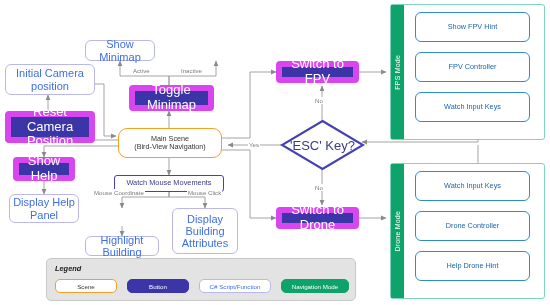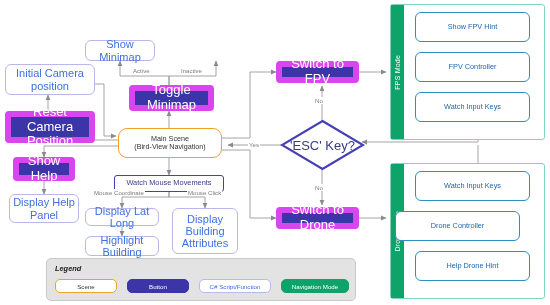--- a/index.html
+++ b/index.html
@@ -235,21 +235,20 @@
 
   <div class="node n-button" style="left:129px; top:85px; width:85px; height:26px;">Toggle Minimap</div>
 
   <div class="node n-scene" style="left:118px; top:128px; width:104px; height:30px; flex-direction:column;">
     <span>Main Scene</span>
     <span>(Bird-View Navigation)</span>
   </div>
 
   <div class="node n-watch" style="left:114px; top:175px; width:110px; height:17px;">Watch Mouse Movements</div>
 
-  <div class="node n-script" style="left:85px;  top:208px; width:74px; height:18px;">Display Lat Long</div>
 
   <div class="node n-script" style="left:85px;  top:236px; width:74px; height:20px;">Highlight Building</div>
 
   <div class="node n-script" style="left:172px; top:208px; width:66px; height:46px;">Display Building Attributes</div>
 
   <div class="node n-button" style="left:276px; top:61px;  width:83px; height:22px;">Switch to FPV</div>
 
   <div class="node n-button" style="left:276px; top:207px; width:83px; height:22px;">Switch to Drone</div>
 
   <div class="diamond" style="left:280px; top:119px; width:85px; height:52px;">
@@ -265,21 +264,21 @@
   </div>
   <div class="node n-inner" style="left:415px; top:12px; width:115px; height:30px;text-align:right;">Show FPV Hint</div>
   <div class="node n-inner" style="left:415px; top:52px; width:115px; height:30px;">FPV Controller</div>
   <div class="node n-inner" style="left:415px; top:92px; width:115px; height:30px;">Watch Input Keys</div>
 
   <div class="mode-panel" style="left:390px; top:163px; width:155px; height:136px;"></div>
   <div class="mode-strip" style="left:391px; top:164px; width:13px; height:134px;">
     <span>Drone Mode</span>
   </div>
   <div class="node n-inner" style="left:415px; top:171px; width:115px; height:30px;">Watch Input Keys</div>
-  <div class="node n-inner" style="left:395px; top:211px; width:125px; height:30px;">Drone Controller</div>
+  <div class="node n-inner" style="left:415px; top:211px; width:115px; height:30px;">Drone Controller</div>
   <div class="node n-inner" style="left:415px; top:251px; width:115px; height:30px;">Help Drone Hint</div>
 
   <div id="legend">
     <div class="lg-title">Legend</div>
     <div class="lg-item lg-scene">Scene</div>
     <div class="lg-item lg-button">Button</div>
     <div class="lg-item lg-script">C# Script/Function</div>
     <div class="lg-item lg-nav">Navigation Mode</div>
   </div>
 

